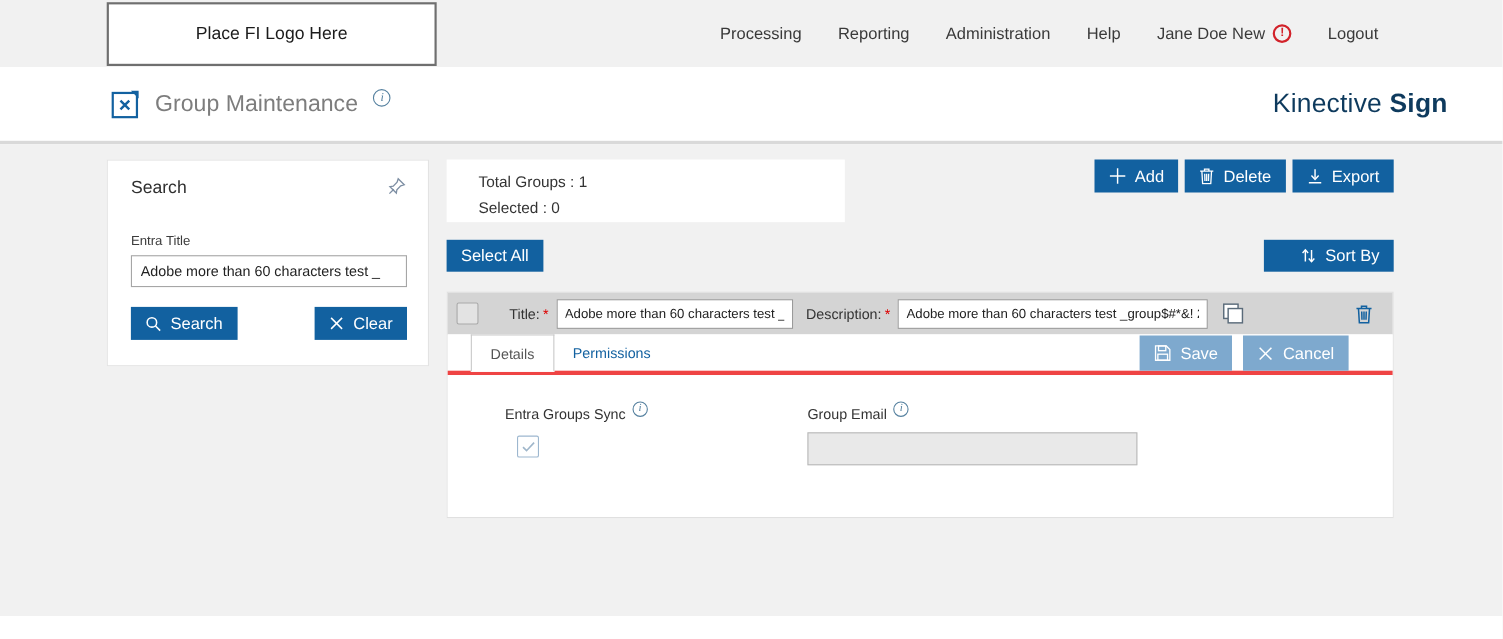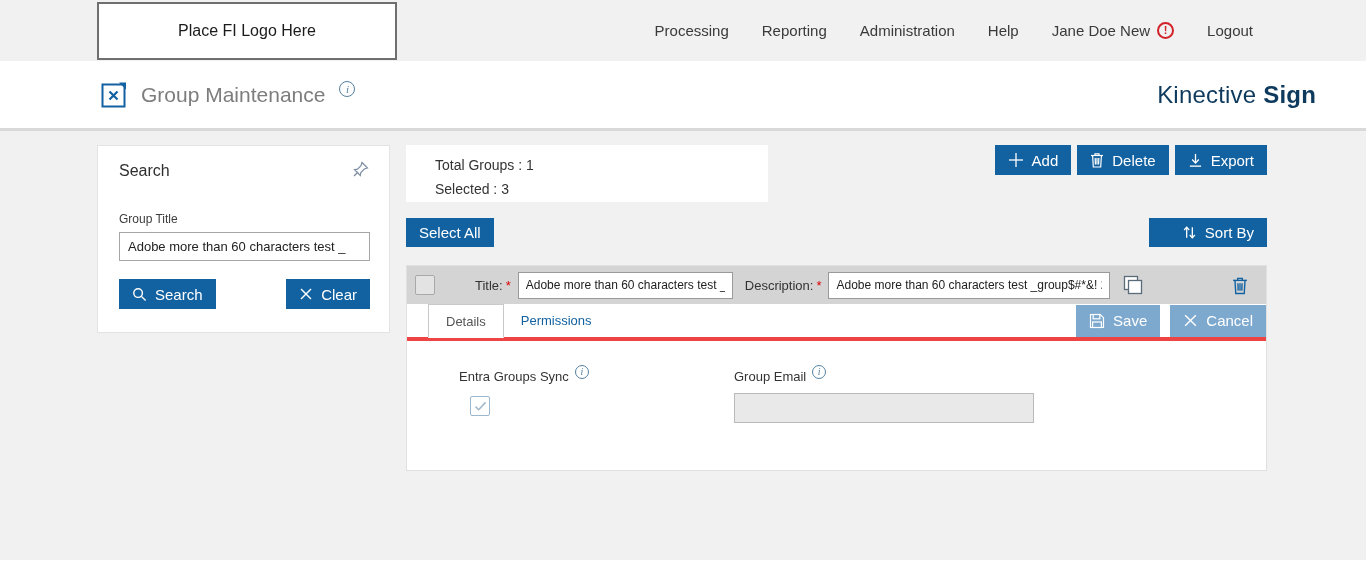--- a/index.html
+++ b/index.html
@@ -53,33 +53,33 @@
   .toolbar{position:absolute;top:14px;right:99px;display:flex;gap:6px;}
   .select-all{position:absolute;left:406px;top:87px;height:29px;}
   .sort-by{position:absolute;top:87px;right:99px;height:29px;padding-left:33px;}
 
   
   .panel{position:absolute;left:406px;top:134px;width:861px;height:206px;background:#fff;border:1px solid #e0e0e0;display:flex;flex-direction:column;}
   .row-head{height:38px;background:var(--rowgray);display:flex;align-items:center;padding-left:8px;flex:none;}
   .row-checkbox{width:20px;height:20px;background:#e3e3e3;border:1px solid #a9a9a9;border-radius:2px;flex:none;cursor:pointer;}
   .fld-label{font-size:13px;color:#333;white-space:nowrap;}
   .fld-label .req{color:#d00;margin-left:3px;font-style:normal;}
-  .ml44{margin-left:40px;}
+  .ml44{margin-left:28px;}
   .ml12{margin-left:12px;}
   .row-input{height:27px;border:1px solid #9a9a9a;font-size:12px;padding:0 7px;font-family:inherit;color:#222;margin-left:7px;background:#fff;}
   .title-in{width:215px;}
   .desc-in{width:282px;}
   .copy-ic{margin-left:12px;cursor:pointer;display:inline-flex;}
   .trash-ic{margin-left:auto;margin-right:18px;cursor:pointer;display:inline-flex;}
 
   
   .tabs-row{height:37px;display:flex;align-items:stretch;border-bottom:4px solid #ef4444;padding-left:21px;background:#fff;flex:none;}
   .tab{display:flex;align-items:center;padding:0 17px;font-size:13px;color:var(--blue);cursor:pointer;}
   .tab.active{border:1px solid #c9c9c9;border-bottom-color:#fff;margin-bottom:-1px;color:#555;background:#fff;}
-  .row-actions{margin-left:auto;display:flex;gap:10px;align-items:center;}
+  .row-actions{margin-left:auto;display:flex;gap:10px;padding-right:40px;align-items:flex-end;}
 
   
   .tab-content{position:relative;flex:1;background:#fff;}
   .f-label{font-size:13px;color:#333;display:flex;align-items:center;position:absolute;}
   .entra-label{left:52px;top:28px;}
   .entra-check{position:absolute;left:63px;top:55px;width:20px;height:20px;background:#fff;border:1px solid #9db7cf;border-radius:2px;display:flex;align-items:center;justify-content:center;cursor:pointer;}
   .email-label{left:327px;top:28px;}
   .email-input{position:absolute;left:327px;top:52px;width:300px;height:30px;background:#e9e9e9;border:1px solid #b9b9b9;font-family:inherit;font-size:13px;padding:0 8px;color:#555;}
 </style>
 </head>
@@ -121,21 +121,21 @@
   <section class="search-panel">
     <div class="sp-head">
       <span class="sp-title">Search</span>
       <span class="pin">
         <svg width="19" height="19" viewBox="0 0 19 19" fill="none" stroke="#7d8ea3" stroke-width="1.2">
           <path d="M11 2.5 L16.5 8 L13.3 9 L9.8 12.5 L9.3 15.5 L3.5 9.7 L6.5 9.2 L10 5.7 Z"></path>
           <line x1="3" y1="16" x2="7" y2="12"></line>
         </svg>
       </span>
     </div>
-    <label class="gt-label">Group Title</label>
+    <label class="gt-label">Entra Title</label>
     <input class="gt-input" type="text" value="Adobe more than 60 characters test _" style="">
     <div class="sp-buttons">
       <button class="btn">
         <span style="display:inline-flex;">
           <svg width="15" height="15" viewBox="0 0 16 16">
               <circle cx="6.5" cy="6.5" r="4.6" fill="none" stroke="#fff" stroke-width="1.5"></circle>
               <line x1="10" y1="10" x2="14.5" y2="14.5" stroke="#fff" stroke-width="1.5"></line>
             </svg>
         </span>
         <span>Search</span>
@@ -147,21 +147,21 @@
               <line x1="12" y1="2" x2="2" y2="12" stroke="#fff" stroke-width="1.4"></line>
             </svg>
         </span>
         <span>Clear</span>
       </button>
     </div>
   </section>
 
   <section class="summary">
     <div>Total Groups : 1</div>
-    <div>Selected : 3</div>
+    <div>Selected : 0</div>
   </section>
 
   <div class="toolbar">
     <button class="btn">
       <span style="display:inline-flex;">
         <svg width="16" height="16" viewBox="0 0 16 16">
             <line x1="8" y1="1" x2="8" y2="15" stroke="#fff" stroke-width="1.3"></line>
             <line x1="1" y1="8" x2="15" y2="8" stroke="#fff" stroke-width="1.3"></line>
           </svg>
       </span>

